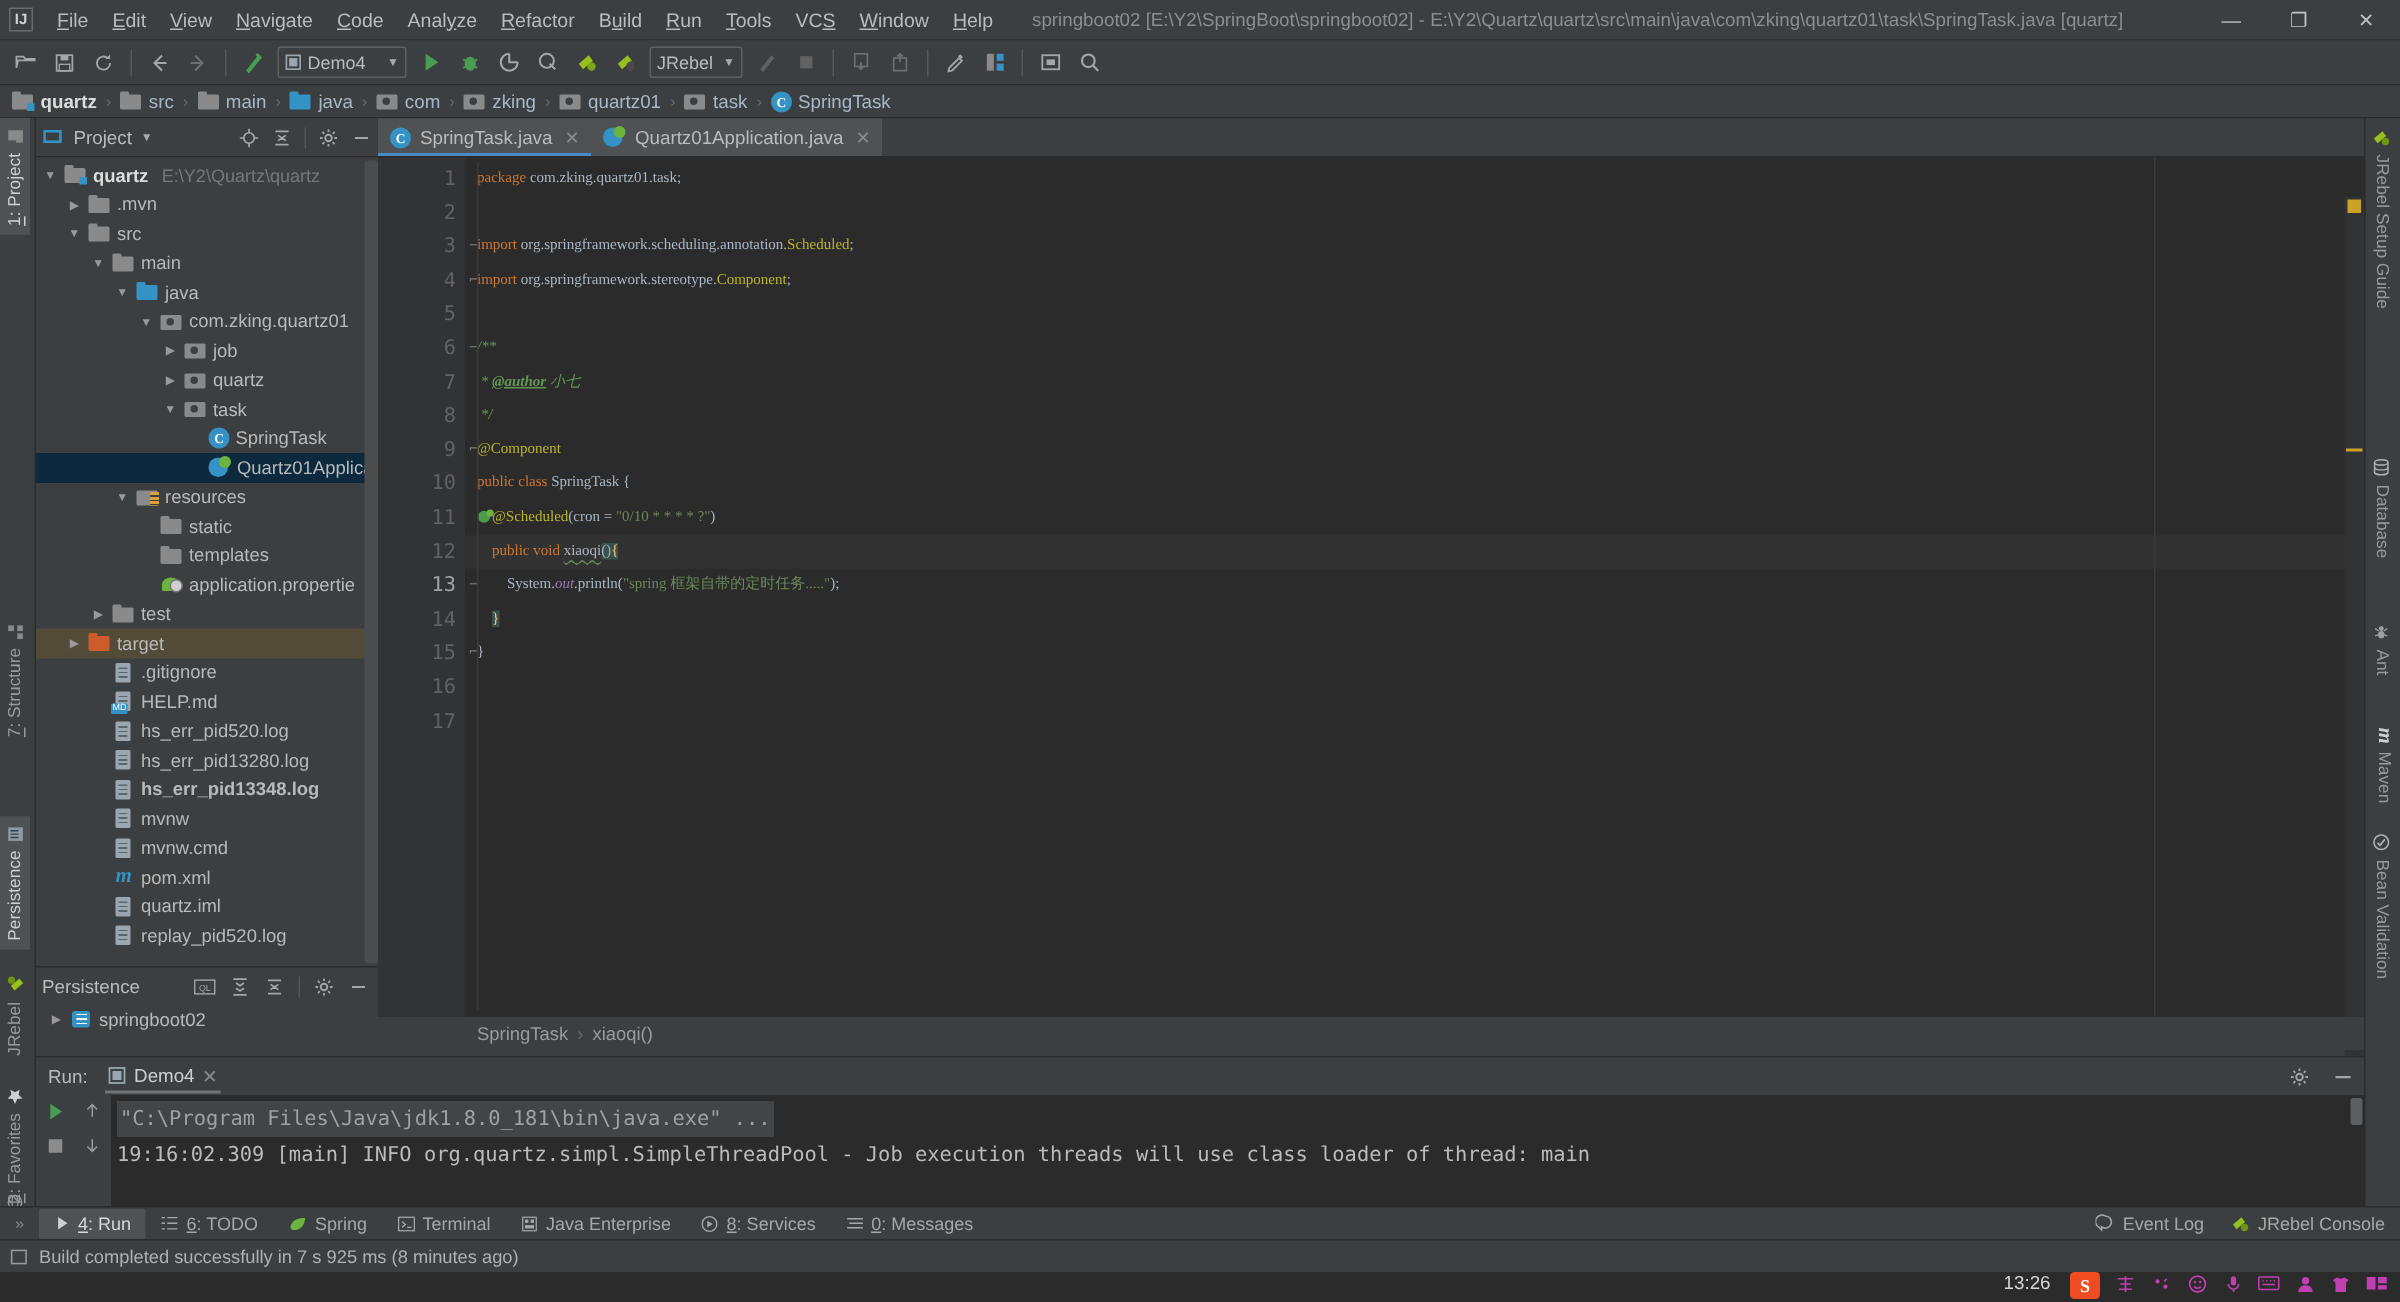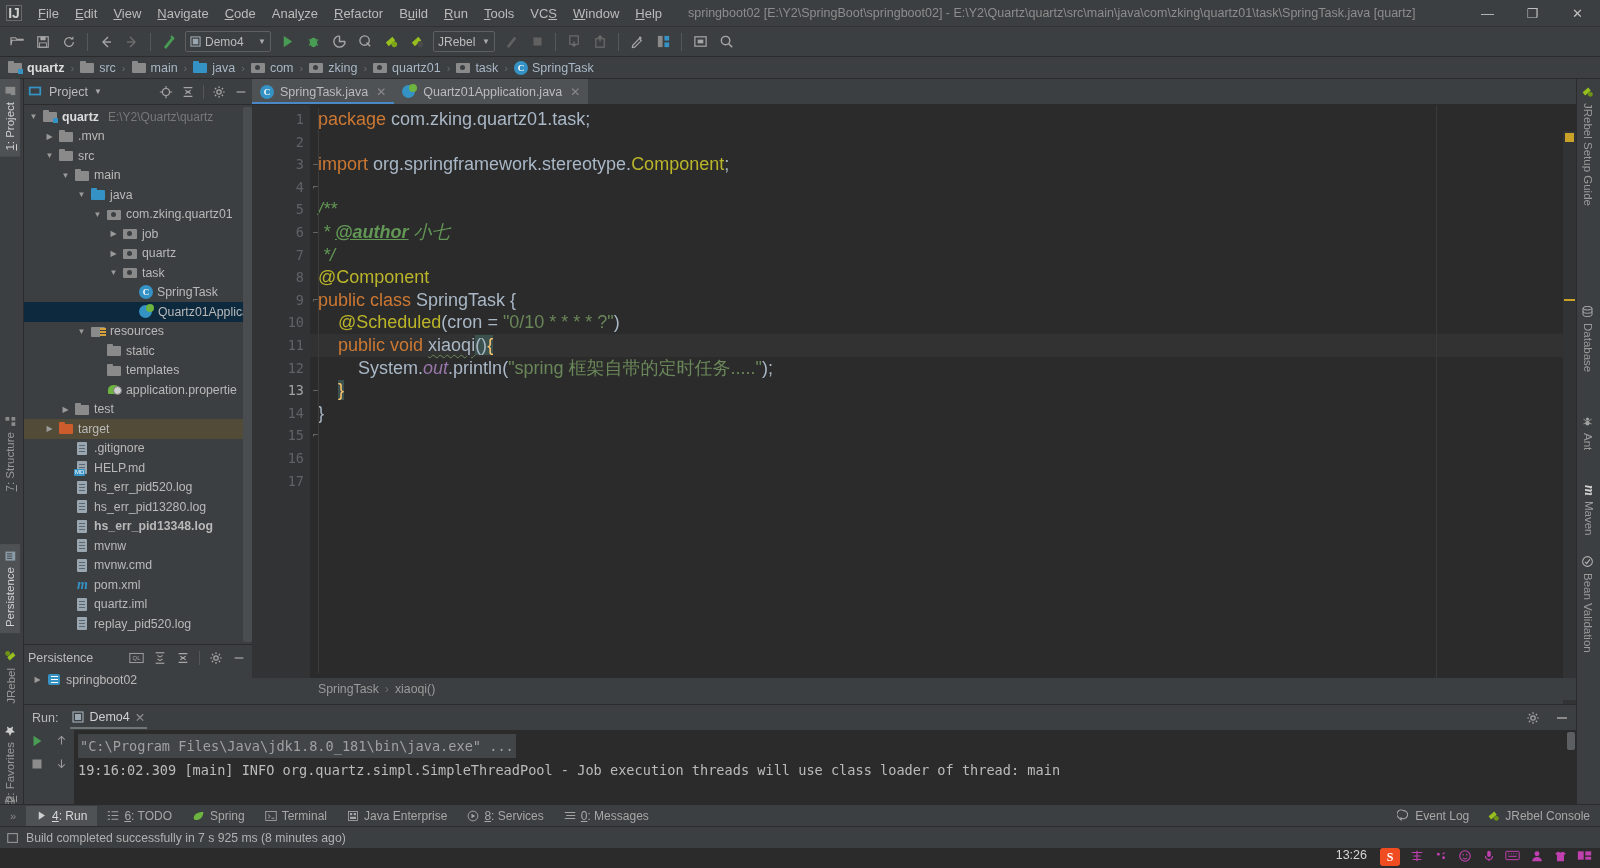--- a/index.html
+++ b/index.html
@@ -14,21 +14,21 @@
 
   
   #titlebar {
     position: absolute; left: 0; top: 0; width: 1600px; height: 27px;
     background: #3c3f41; display: flex; align-items: center;
     border-bottom: 1px solid #323232;
   }
   .ij-logo {
     width: 16px; height: 16px; margin-left: 6px; margin-right: 8px;
     background: #3c3f41; border: 1px solid #6a6a6a;
-    color: #cfcfcf; font-size: 14px; font-weight: bold;
+    color: #cfcfcf; font-size: 10px; font-weight: bold;
     display: flex; align-items: center; justify-content: center;
     font-family: "Liberation Sans", sans-serif;
   }
   .menu-item {
     padding: 3px 8px; color: #bbbbbb; font-size: 13px;
     cursor: default; white-space: nowrap;
   }
   .menu-item u { text-decoration: underline; }
   #window-title {
     margin-left: 18px; color: #8d8d8d; font-size: 12.5px; white-space: nowrap;
@@ -235,21 +235,21 @@
     padding-top: 3px; position: relative; flex: none;
   }
   .gl { height: 22.6px; line-height: 22.6px; padding-right: 6px; position: relative; }
   .gl.cur { color: #a4a3a3; }
   .fold {
     position:absolute; right:-11px; top:6px; width:11px; height:11px;
     color:#7a7a7a; font-size:9px; line-height:10px; text-align:center;
   }
   #code {
     flex: 1; position: relative; padding-top: 3px; padding-left: 8px;
-    font-family: Liberation Sans, sans-serif; font-size: 18px;
+    font-family: Liberation Serif, serif; font-size: 10px;
     color: #a9b7c6; overflow: hidden;
   }
   .cl { height: 22.6px; line-height: 22.6px; white-space: pre; }
   .cl.cur-line { background: #323232; margin-left:-8px; padding-left:8px; }
   .kw { color: #cc7832; font-weight: normal; }
   .ann { color: #bbb529; }
   .str { color: #6a8759; }
   .cmt { color: #629755; font-style: italic; }
   .cmt-tag { color: #629755; font-style: italic; font-weight: bold; text-decoration: underline; }
   .cmt-tag.hl { background: #4e4a3c; }
@@ -954,20 +954,21 @@
         <div class="gl">15<span class="fold">⌐</span></div>
         <div class="gl">16</div>
         <div class="gl">17</div>
       </div>
     <div id="code">
       <div id="indent-guide"></div>
       <div id="caret-col"></div>
       <div id="code-lines">
           <div class="cl"><span class="kw">package</span> com.zking.quartz01.task;</div>
           <div class="cl"></div>
+          <div class="cl"><span class="kw">import</span> org.springframework.scheduling.annotation.<span class="ann">Scheduled</span>;</div>
           <div class="cl"><span class="kw">import</span> org.springframework.stereotype.<span class="ann">Component</span>;</div>
           <div class="cl"></div>
           <div class="cl"><span class="cmt">/**</span></div>
           <div class="cl"><span class="cmt"> * </span><span class="cmt-tag">@author</span><span class="cmt"> 小七</span></div>
           <div class="cl"><span class="cmt"> */</span></div>
           <div class="cl"><span class="ann">@Component</span></div>
           <div class="cl"><span class="kw">public class</span> <span class="typ">SpringTask</span> {</div>
           <div class="cl">    <span class="ann">@Scheduled</span>(<span class="typ">cron</span> = <span class="str">"0/10 * * * * ?"</span>)</div>
           <div class="cl cur-line">    <span class="kw">public void</span> <span class="squiggle" style="color:#a9b7c6">xiaoqi</span><span class="brace-hl">()</span><span class="brace-hl" style="color:#ffc66d">{</span></div>
           <div class="cl">        <span class="typ">System</span>.<span class="fld">out</span>.<span class="typ">println</span>(<span class="str">"spring 框架自带的定时任务....."</span>);</div>

